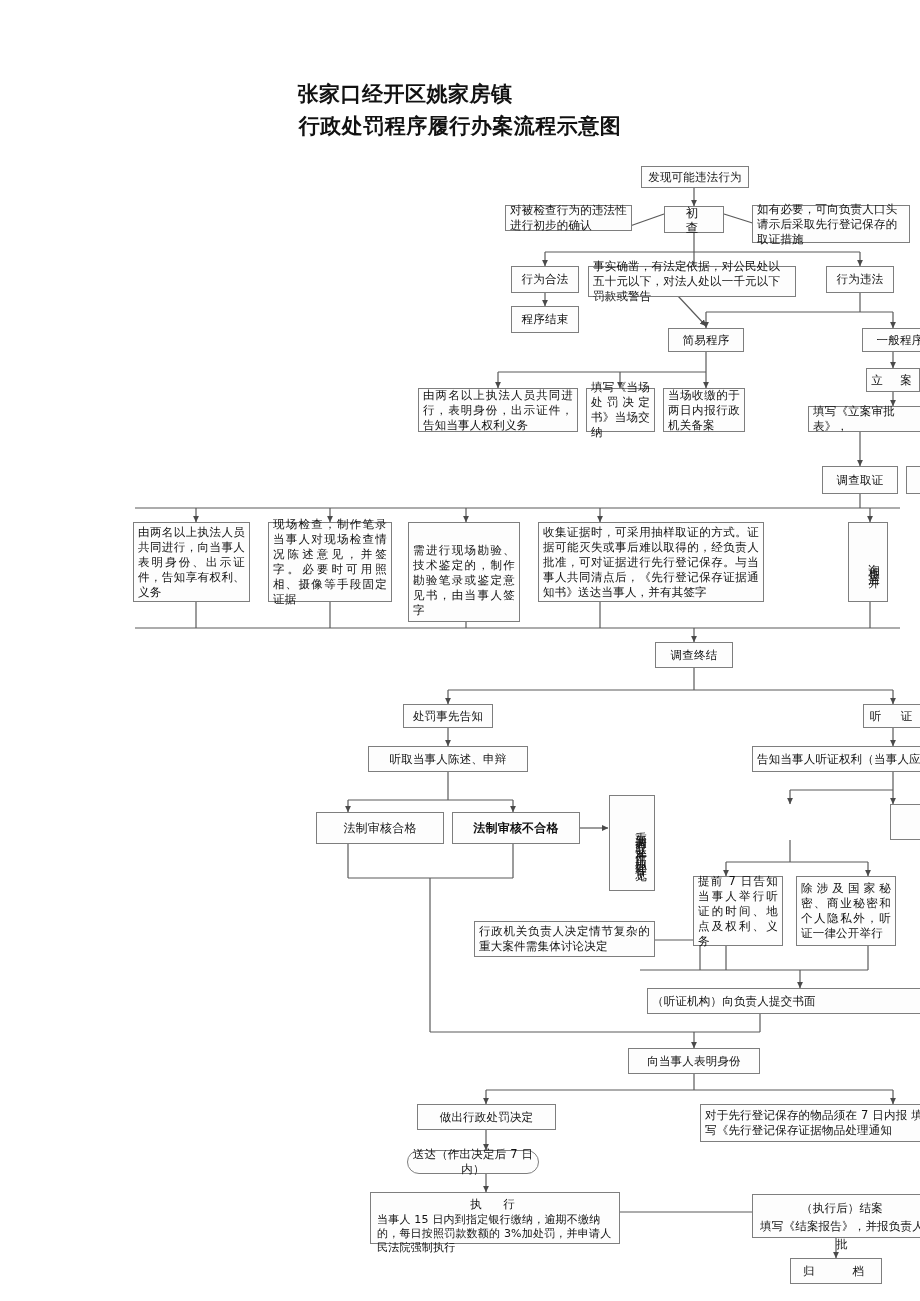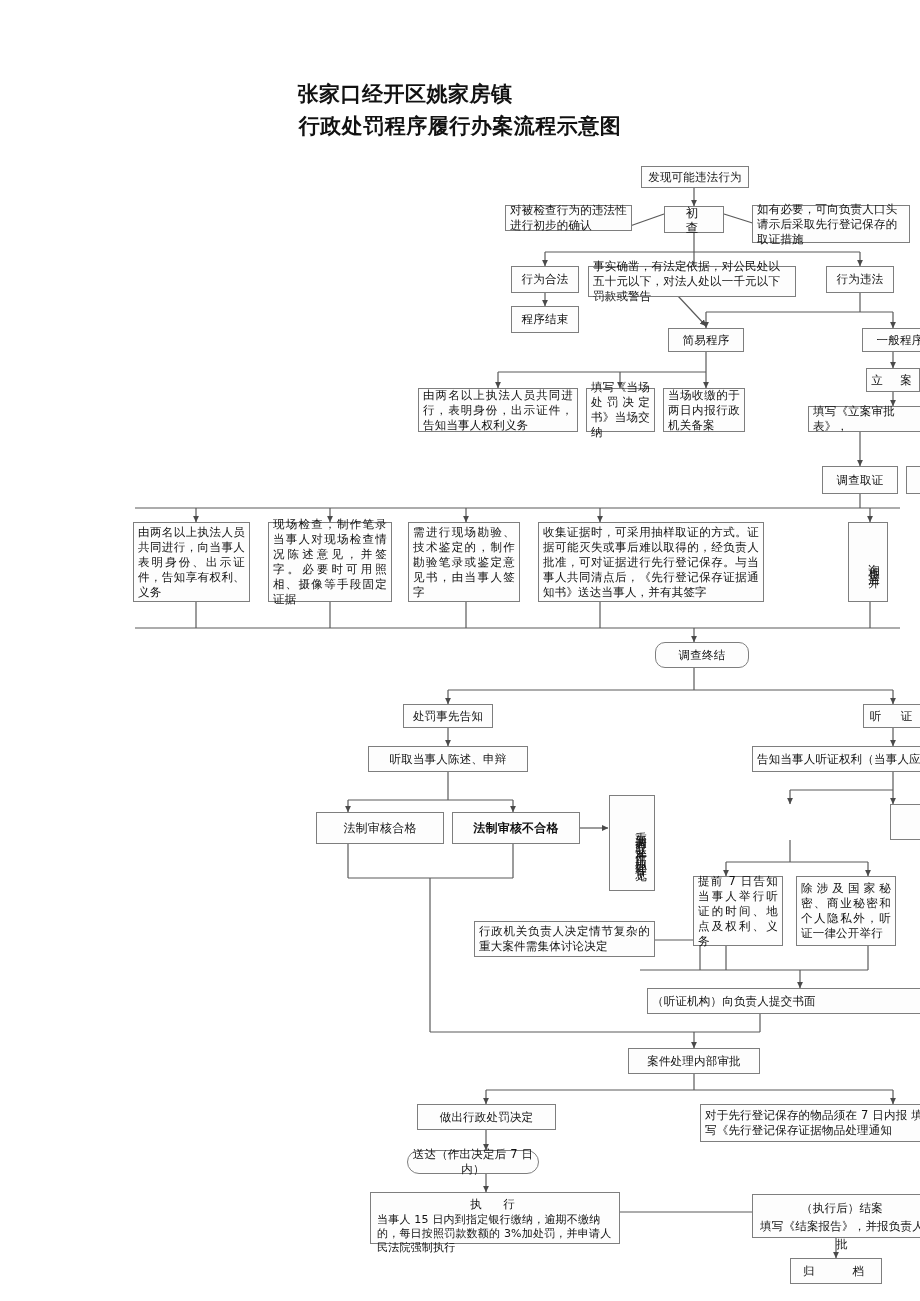--- a/index.html
+++ b/index.html
@@ -253,31 +253,31 @@
   <div class="node jx" style="left:663px;top:388px;width:82px;height:44px;">
       <span class="txt">当场收缴的于两日内报行政机关备案</span>
     </div>
 
   <div class="node jx" style="left:133px;top:522px;width:117px;height:80px;">
       <span class="txt">由两名以上执法人员共同进行，向当事人表明身份、出示证件，告知享有权利、义务</span>
     </div>
   <div class="node jx" style="left:268px;top:522px;width:124px;height:80px;">
       <span class="txt">现场检查，制作笔录当事人对现场检查情况陈述意见，并签字。必要时可用照相、摄像等手段固定证据</span>
     </div>
-  <div class="node jx" style="left:408px;top:522px;width:112px;height:80px;">
+  <div class="node jx" style="left:408px;top:522px;width:112px;height:100px;align-items:flex-end;">
       <span class="txt">需进行现场勘验、技术鉴定的，制作勘验笔录或鉴定意见书，由当事人签字</span>
     </div>
   <div class="node jx" style="left:538px;top:522px;width:226px;height:80px;">
       <span class="txt">收集证据时，可采用抽样取证的方式。证据可能灭失或事后难以取得的，经负责人批准，可对证据进行先行登记保存。与当事人共同清点后，《先行登记保存证据通知书》送达当事人，并有其签字</span>
     </div>
   <div class="node vert" style="left:848px;top:522px;width:40px;height:80px;">
       <span class="txt">询相录后并</span>
     </div>
 
-  <div class="node" style="left:655px;top:642px;width:94px;height:26px;border-radius:10px;">
+  <div class="node" style="left:655px;top:642px;width:78px;height:26px;">
       <span class="txt">调查终结</span>
     </div>
 
   <div class="node" style="left:403px;top:704px;width:90px;height:24px;">
       <span class="txt">处罚事先告知</span>
     </div>
 
   <div class="node" style="left:863px;top:704px;width:60px;height:24px;letter-spacing:4px;">
       <span class="txt">听　证</span>
     </div>
@@ -312,21 +312,21 @@
 
   <div class="node jx" style="left:474px;top:921px;width:181px;height:36px;">
       <span class="txt">行政机关负责人决定情节复杂的重大案件需集体讨论决定</span>
     </div>
 
   <div class="node lead" style="left:647px;top:988px;width:280px;height:26px;">
       <span class="txt">（听证机构）向负责人提交书面</span>
     </div>
 
   <div class="node" style="left:628px;top:1048px;width:132px;height:26px;">
-      <span class="txt">案件处理内部审批</span>
+      <span class="txt">向当事人表明身份</span>
     </div>
 
   <div class="node" style="left:417px;top:1104px;width:139px;height:26px;">
       <span class="txt">做出行政处罚决定</span>
     </div>
 
   <div class="node" style="left:407px;top:1150px;width:132px;height:24px;border-radius:12px;">
       <span class="txt">送达（作出决定后 7 日内）</span>
     </div>
 

